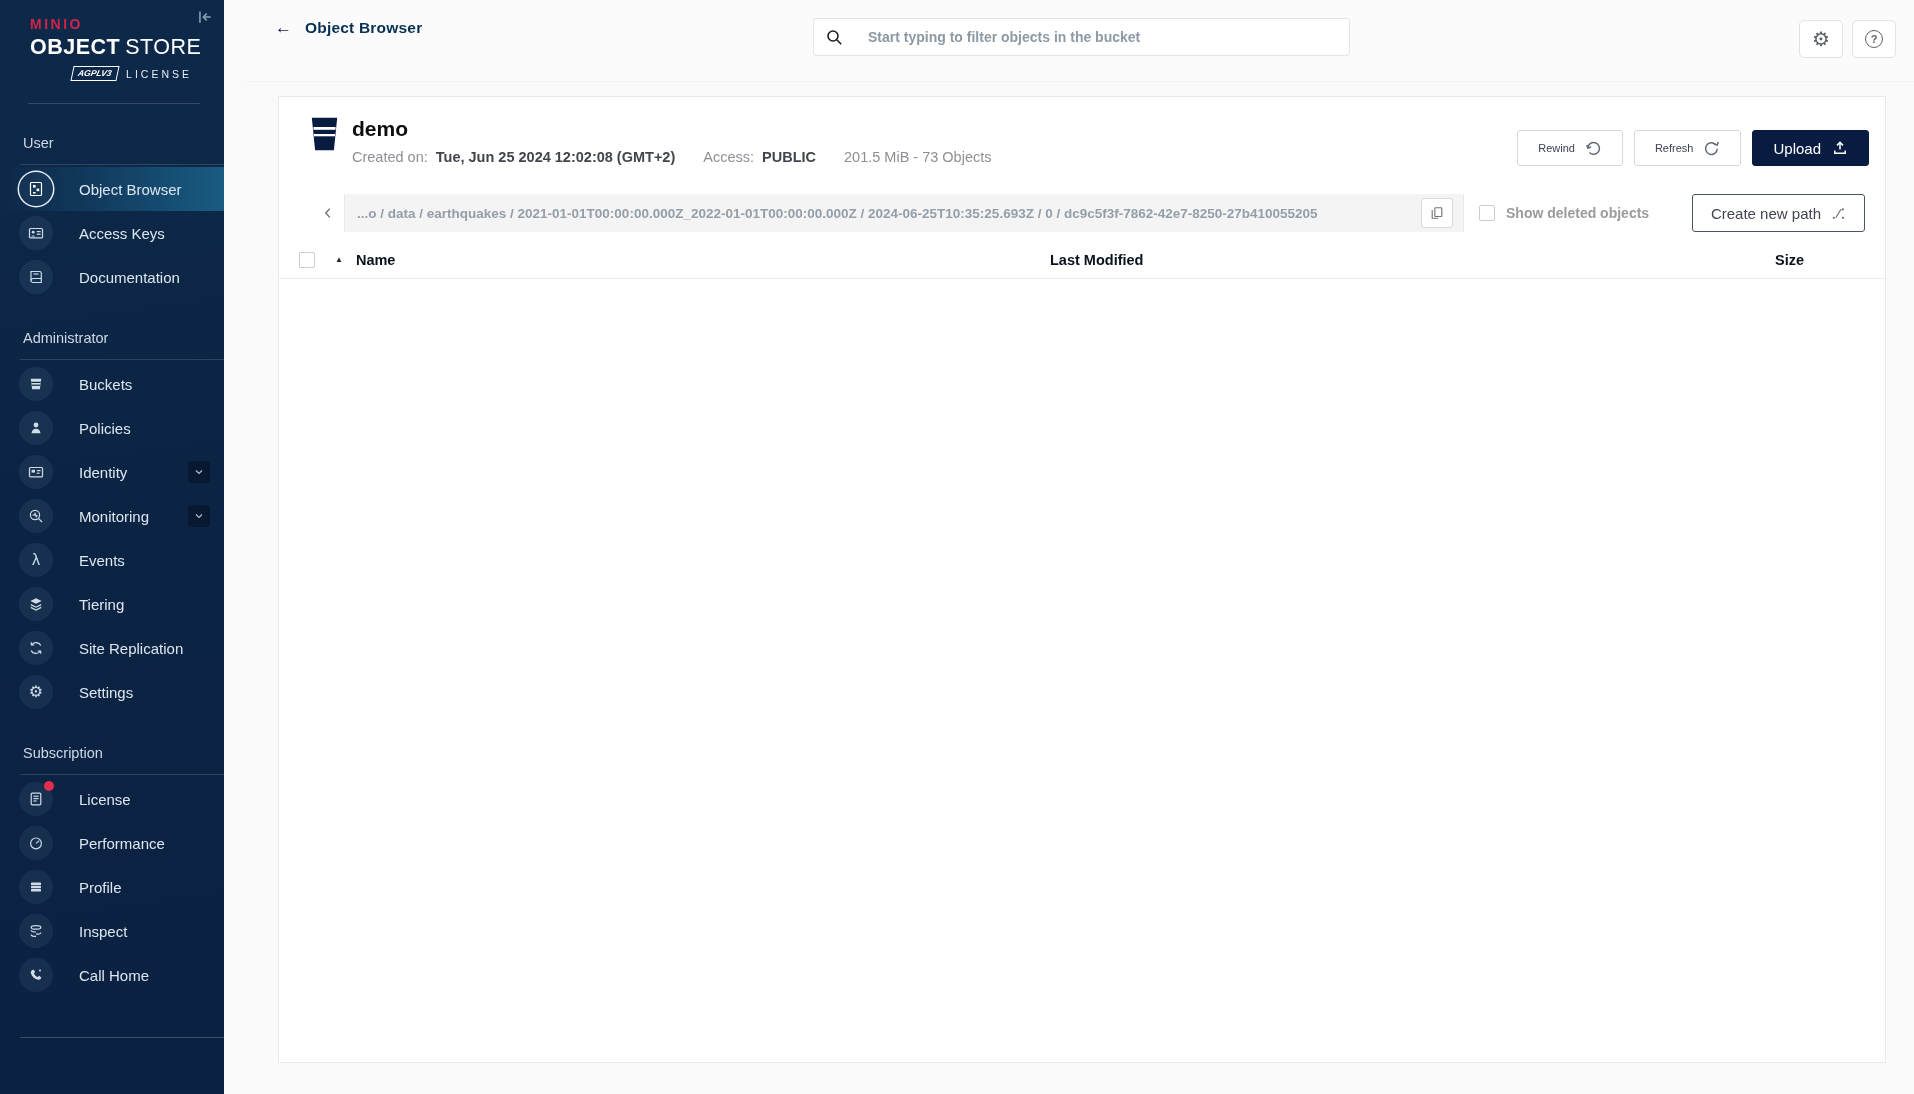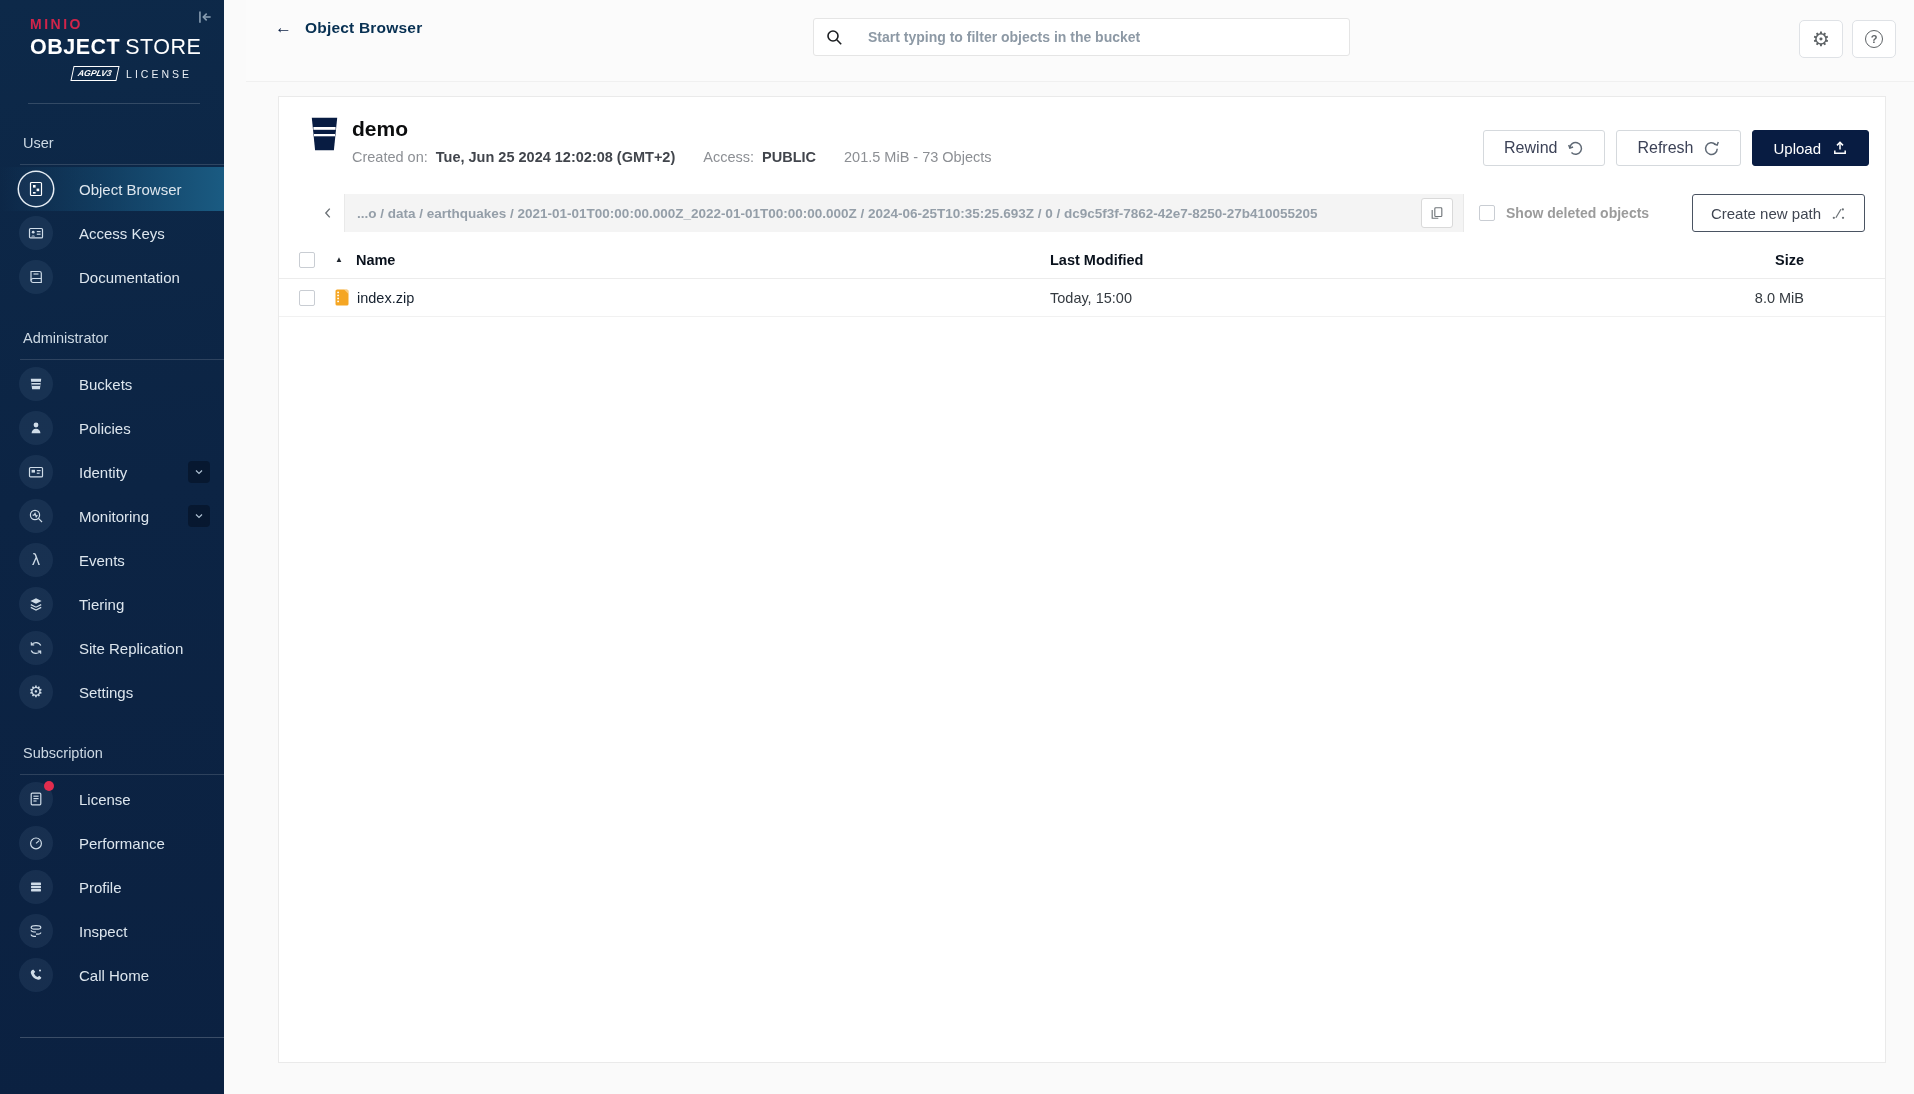--- a/index.html
+++ b/index.html
@@ -59,21 +59,21 @@
 
   
   .bucket-head { position:absolute; left:32px; top:20px; display:flex; gap:14px; }
   .bucket-name { font-size:21px; font-weight:700; color:#0c0d0e; }
   .bucket-meta { display:flex; align-items:center; margin-top:8px; font-size:14.5px; white-space:nowrap; }
   .meta-label { color:#8c8f94; margin-right:8px; }
   .meta-value { color:#41454c; font-weight:700; }
   .meta-gap { width:28px; }
   .head-btns { position:absolute; right:16px; top:33px; display:flex; gap:11px; }
   .o-btn { height:36px; padding:0 20px; background:#fff; border:1px solid #d5d9dd; border-radius:3px;
-    display:flex; align-items:center; gap:10px; font-size:16px; color:#3c4257; cursor:pointer; }
+    display:flex; align-items:center; gap:10px; font-size:11px; color:#3c4257; cursor:pointer; }
   .p-btn { height:36px; padding:0 20px; background:#081c42; border:1px solid #081c42; border-radius:3px;
     display:flex; align-items:center; gap:11px; font-size:15px; color:#fff; cursor:pointer; }
 
   
   .crumb-row { position:absolute; left:32px; right:20px; top:97px; height:38px; display:flex; align-items:center; }
   .crumb-bar { width:1153px; height:38px; background:#f4f4f4; border-right:1px solid #e9e9e9;
     display:flex; align-items:center; flex:none; }
   .crumb-back { width:34px; height:38px; background:#fff; border-right:1px solid #e9e9e9;
     display:flex; align-items:center; justify-content:center; cursor:pointer; }
   .crumb-path { flex:1; padding:0 12px; font-size:13.5px; font-weight:600; color:#949ea8;
@@ -442,36 +442,16 @@
           <span class="cbox"></span>
         </div>
         <div class="cell-name">
           <span class="sort-asc">▲</span>
           <span>Name</span>
         </div>
         <div>Last Modified</div>
         <div class="cell-size">Size</div>
       </div>
 
-      <div class="t-row t-data">
-        <div class="cell-check">
-          <span class="cbox"></span>
-        </div>
-        <div class="cell-name">
-          <span>
-            <svg width="14" height="17" viewBox="0 0 14 17">
-              <rect x="0.5" y="0.5" width="13" height="16" rx="1.6" fill="#f5a623"></rect>
-              <path d="M13.5 0.5v4.4L9.1 0.5z" fill="#ffffff" opacity="0.45"></path>
-              <circle cx="3.1" cy="3.4" r="0.95" fill="#ffffff"></circle>
-              <circle cx="3.1" cy="6.4" r="0.95" fill="#ffffff"></circle>
-              <circle cx="3.1" cy="9.4" r="0.95" fill="#ffffff"></circle>
-              <circle cx="3.1" cy="12.4" r="0.95" fill="#ffffff"></circle>
-            </svg>
-          </span>
-          <span class="name-text">index.zip</span>
-        </div>
-        <div>Today, 15:00</div>
-        <div class="cell-size">8.0 MiB</div>
-      </div>
     </div>
 
   </div>
 </div>
 
 </body></html>

